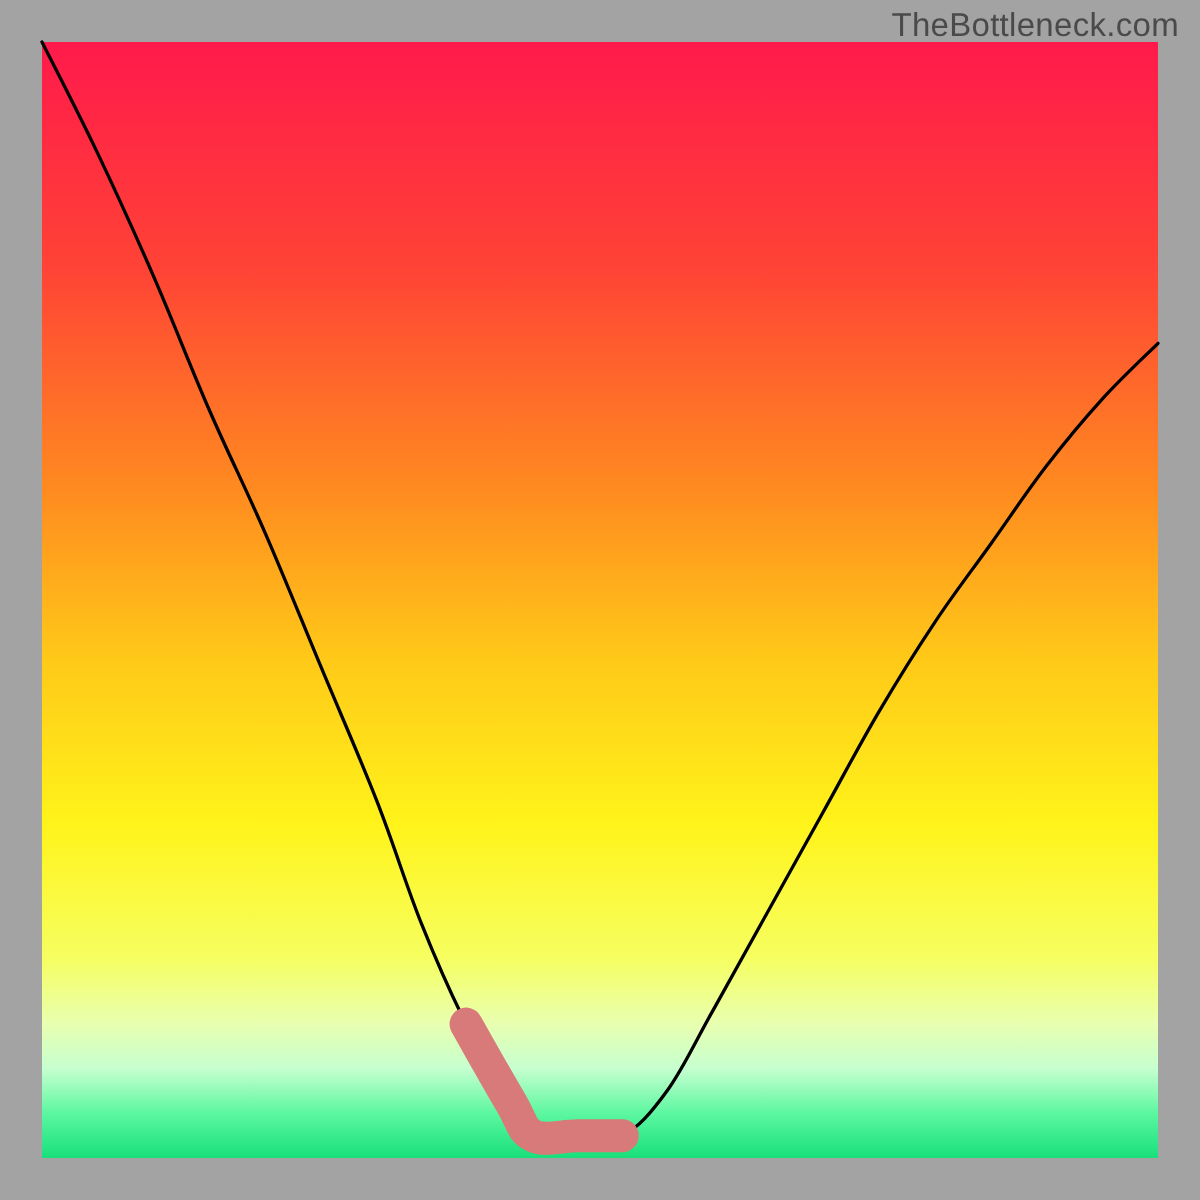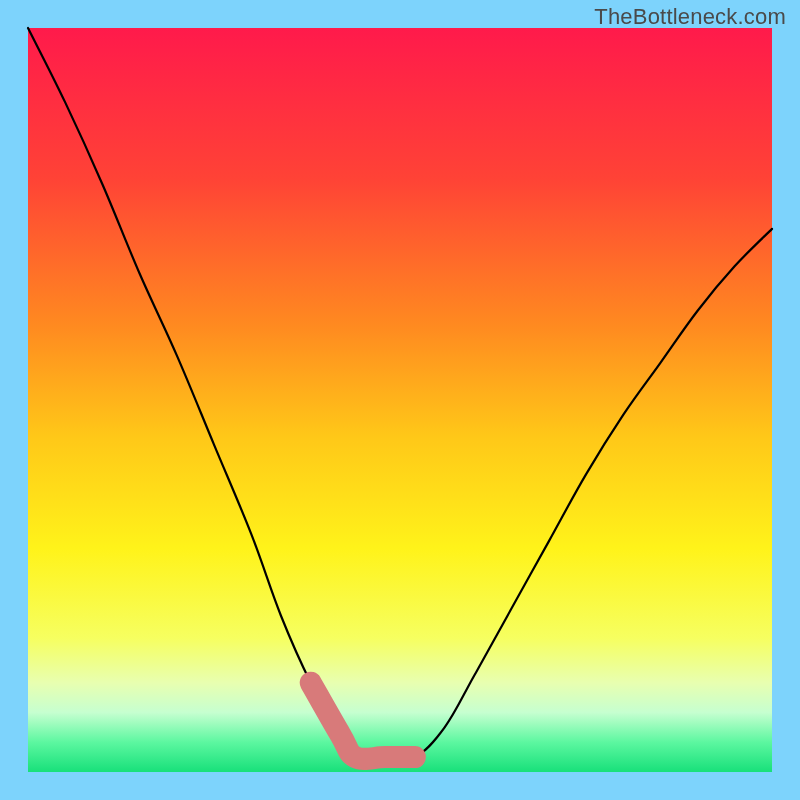--- a/index.html
+++ b/index.html
@@ -8,21 +8,21 @@
     width: 800px;
     height: 800px;
     background: #000;
     overflow: hidden;
     font-family: Arial, Helvetica, sans-serif;
   }
   .frame {
     position: relative;
     width: 800px;
     height: 800px;
-    background: #7dd3fc;
+    background: #a3a3a3;
   }
   .watermark {
     position: absolute;
     top: 4px;
     right: 14px;
     color: #4a4a4a;
     font-size: 22px;
     font-weight: 400;
     letter-spacing: 0.2px;
     z-index: 5;

